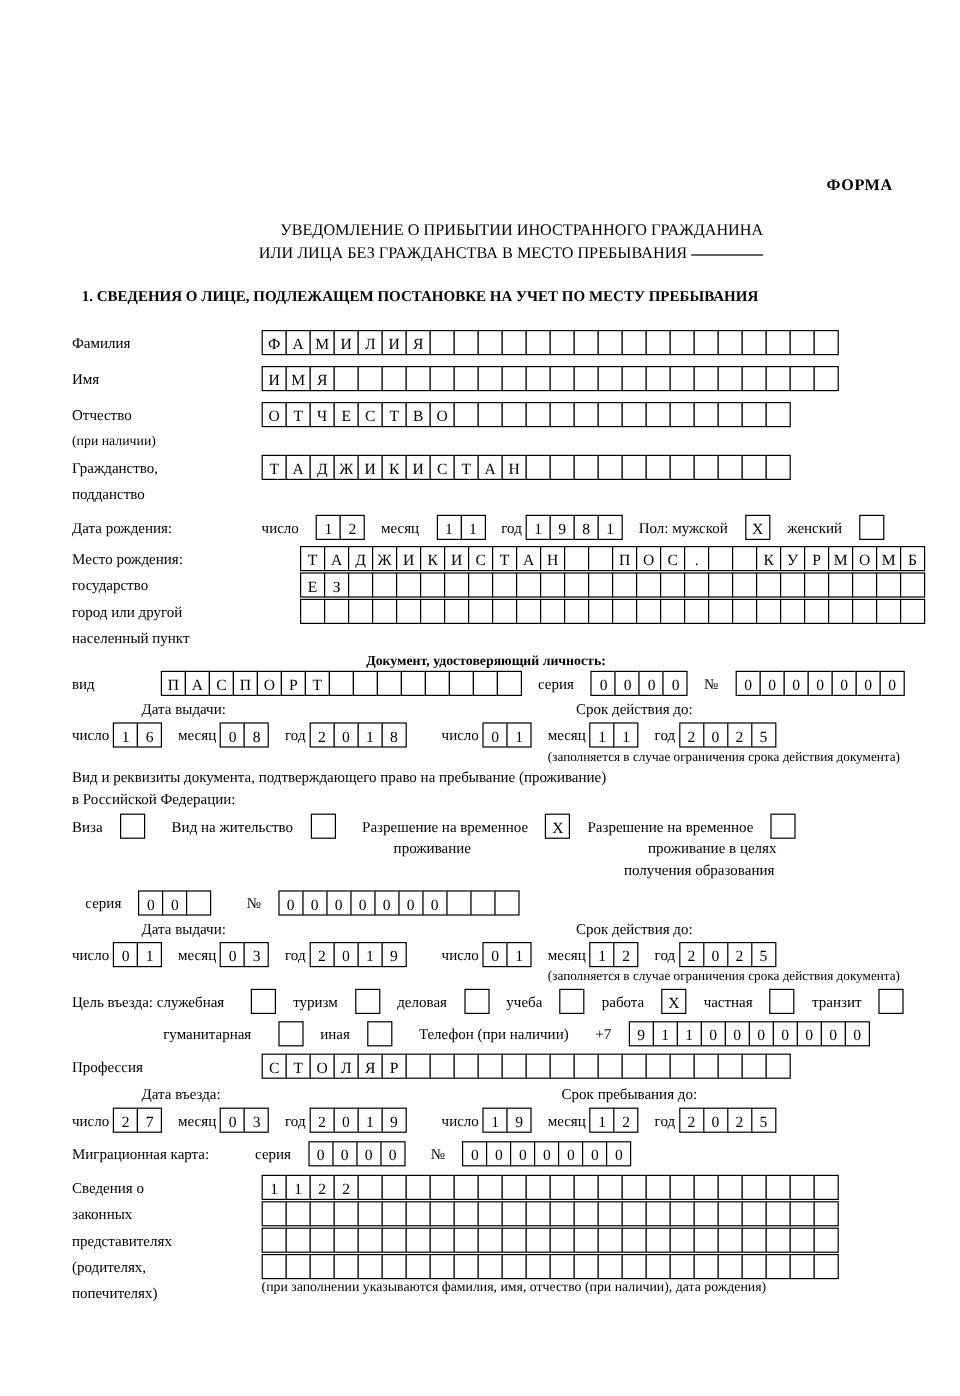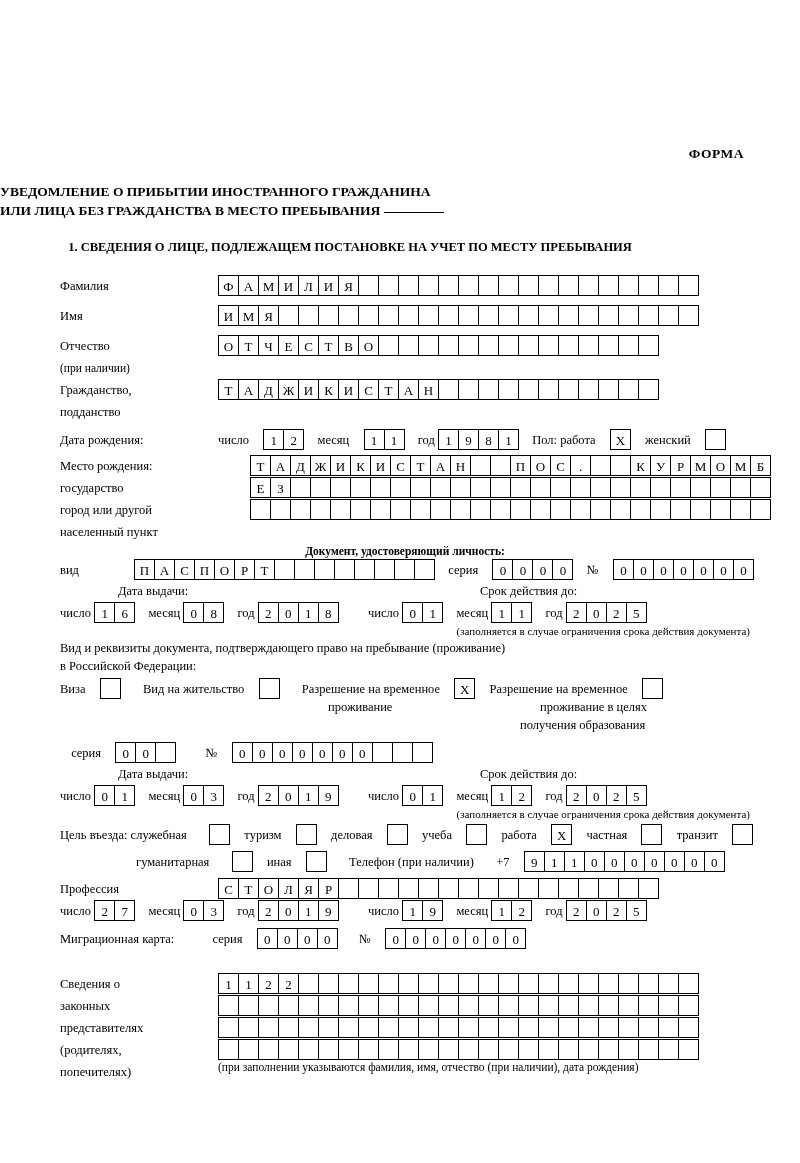--- a/index.html
+++ b/index.html
@@ -38,22 +38,22 @@
     right: 56px;
     font-weight: bold;
     font-size: 13.5px;
     letter-spacing: 0.5px;
   }
   .title {
     position: absolute;
     top: 182px;
     left: 0;
     width: 636px;
-    text-align: left;
-    font-weight: bold;
+    text-align: right;
+    font-weight: normal;
     font-size: 13.5px;
     line-height: 19px;
   }
   .title .ul {
     display: inline-block;
     width: 60px;
     border-bottom: 1px solid #000;
     vertical-align: 2px;
   }
   .section1 {
@@ -189,21 +189,21 @@
         <span class="gap"></span>
         <span class="cells" id="cells-bd-day"><span class="c">1</span><span class="c">2</span></span>
         <span class="gap"></span>
         <span class="lbl">месяц</span>
         <span class="gap"></span>
         <span class="cells" id="cells-bd-month"><span class="c">1</span><span class="c">1</span></span>
         <span class="gap"></span>
         <span class="lbl">год</span>
         <span class="cells" id="cells-bd-year"><span class="c">1</span><span class="c">9</span><span class="c">8</span><span class="c">1</span></span>
         <span class="gap"></span>
-        <span class="lbl">Пол: работа</span>
+        <span class="lbl">Пол: мужской</span>
         <span class="gap"></span>
         <span class="box">X</span>
         <span class="gap"></span>
         <span class="lbl">женский</span>
         <span class="gap"></span>
         <span class="box"></span>
       </div>
     </div>
 
     <div class="rowflex" style="margin-top:4px">
@@ -374,20 +374,24 @@
       <span class="lbl">+7</span>
       <span class="gap"></span>
       <span class="cells" id="cells-phone"><span class="c">9</span><span class="c">1</span><span class="c">1</span><span class="c">0</span><span class="c">0</span><span class="c">0</span><span class="c">0</span><span class="c">0</span><span class="c">0</span><span class="c">0</span></span>
     </div>
 
     <div class="rowflex" style="margin-top:5px">
       <div class="labelcol">Профессия</div>
       <div class="cells" id="cells-prof"><span class="c">С</span><span class="c">Т</span><span class="c">О</span><span class="c">Л</span><span class="c">Я</span><span class="c">Р</span><span class="c"></span><span class="c"></span><span class="c"></span><span class="c"></span><span class="c"></span><span class="c"></span><span class="c"></span><span class="c"></span><span class="c"></span><span class="c"></span><span class="c"></span><span class="c"></span><span class="c"></span><span class="c"></span><span class="c"></span><span class="c"></span></div>
     </div>
 
+    <div style="margin-top:5px;position:relative;height:18px">
+      <span style="position:absolute;left:58px">Дата въезда:</span>
+      <span style="position:absolute;left:408px">Срок пребывания до:</span>
+    </div>
     <div class="nowrap">
       <span class="lbl">число</span>
       <span class="cells" id="cells-en-d"><span class="c">2</span><span class="c">7</span></span>
       <span class="gap"></span>
       <span class="lbl">месяц</span>
       <span class="cells" id="cells-en-m"><span class="c">0</span><span class="c">3</span></span>
       <span class="gap"></span>
       <span class="lbl">год</span>
       <span class="cells" id="cells-en-y"><span class="c">2</span><span class="c">0</span><span class="c">1</span><span class="c">9</span></span>
       <span class="gap"></span><span class="gap"></span><span class="gap"></span>
@@ -406,21 +410,21 @@
       <span class="gap"></span><span class="gap"></span><span class="gap"></span><span class="gap"></span>
       <span class="lbl">серия</span>
       <span class="gap"></span>
       <span class="cells" id="cells-mgser"><span class="c">0</span><span class="c">0</span><span class="c">0</span><span class="c">0</span></span>
       <span class="gap"></span><span class="gap"></span>
       <span class="lbl">№</span>
       <span class="gap"></span>
       <span class="cells" id="cells-mgnum"><span class="c">0</span><span class="c">0</span><span class="c">0</span><span class="c">0</span><span class="c">0</span><span class="c">0</span><span class="c">0</span></span>
     </div>
 
-    <div class="rowflex" style="margin-top:23px">
+    <div class="rowflex" style="margin-top:6px">
       <div class="labelcol">Сведения о</div>
       <div class="cells" id="cells-lr1"><span class="c">1</span><span class="c">1</span><span class="c">2</span><span class="c">2</span><span class="c"></span><span class="c"></span><span class="c"></span><span class="c"></span><span class="c"></span><span class="c"></span><span class="c"></span><span class="c"></span><span class="c"></span><span class="c"></span><span class="c"></span><span class="c"></span><span class="c"></span><span class="c"></span><span class="c"></span><span class="c"></span><span class="c"></span><span class="c"></span><span class="c"></span><span class="c"></span></div>
     </div>
     <div class="rowflex">
       <div class="labelcol">законных</div>
       <div class="cells" id="cells-lr2"><span class="c"></span><span class="c"></span><span class="c"></span><span class="c"></span><span class="c"></span><span class="c"></span><span class="c"></span><span class="c"></span><span class="c"></span><span class="c"></span><span class="c"></span><span class="c"></span><span class="c"></span><span class="c"></span><span class="c"></span><span class="c"></span><span class="c"></span><span class="c"></span><span class="c"></span><span class="c"></span><span class="c"></span><span class="c"></span><span class="c"></span><span class="c"></span></div>
     </div>
     <div class="rowflex">
       <div class="labelcol">представителях</div>
       <div class="cells" id="cells-lr3"><span class="c"></span><span class="c"></span><span class="c"></span><span class="c"></span><span class="c"></span><span class="c"></span><span class="c"></span><span class="c"></span><span class="c"></span><span class="c"></span><span class="c"></span><span class="c"></span><span class="c"></span><span class="c"></span><span class="c"></span><span class="c"></span><span class="c"></span><span class="c"></span><span class="c"></span><span class="c"></span><span class="c"></span><span class="c"></span><span class="c"></span><span class="c"></span></div>

